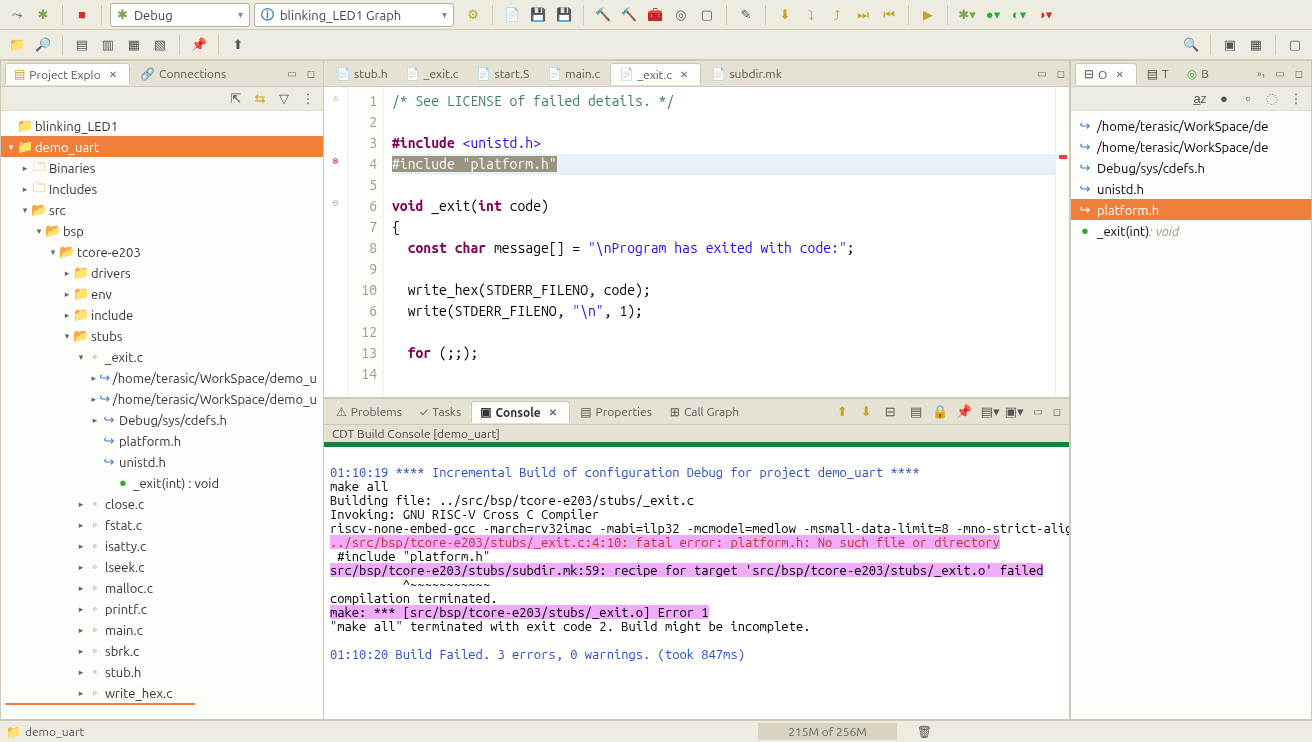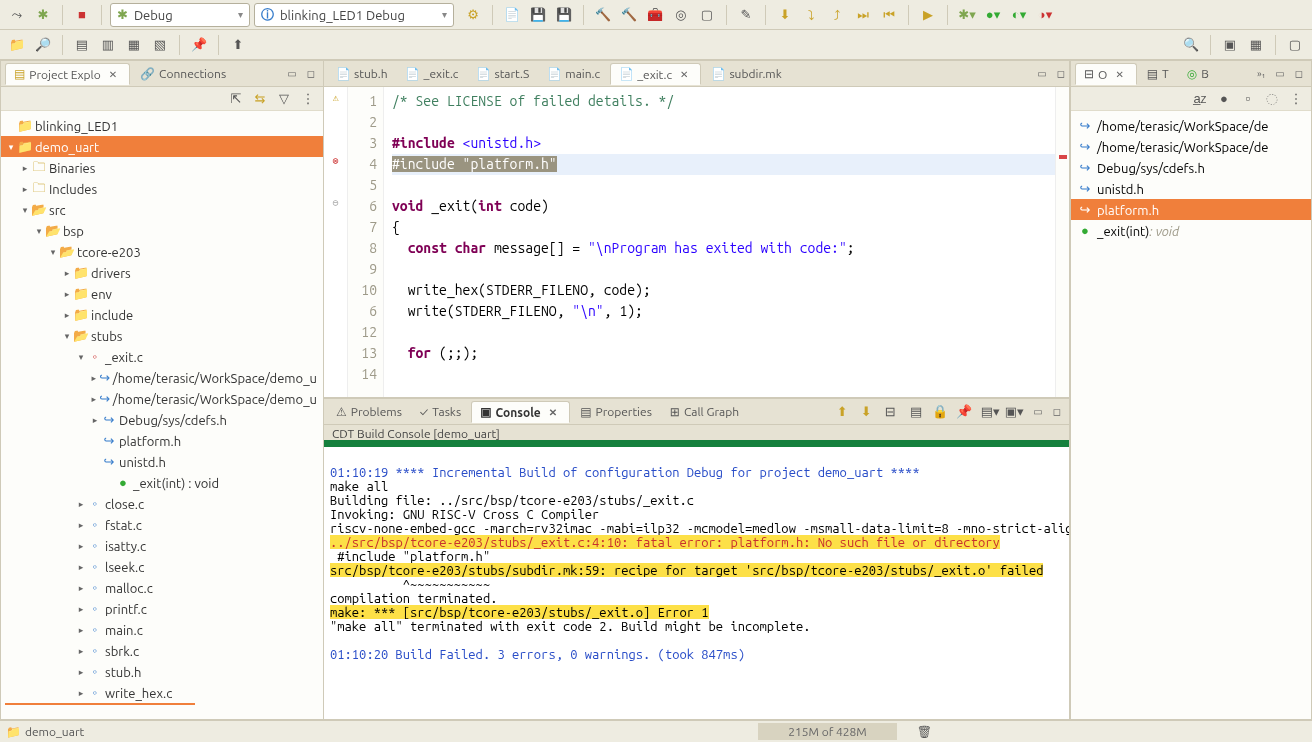--- a/index.html
+++ b/index.html
@@ -88,25 +88,25 @@
 .inc{color:#2a00ff;}
 .ov-ruler{width:14px; background:#fdfdfa; border-left:1px solid #eee; position:relative;}
 .ov-ruler .err-mark{position:absolute; right:2px; top:68px; width:8px; height:4px; background:#d94547;}
 
 
 .console-area{border-top:1px solid #cfcab8;}
 .ctabs{height:26px; display:flex; align-items:center; background:#e6e2d3; border-bottom:1px solid #cfcab8; padding:0 4px; gap:2px;}
 .ctab{padding:3px 8px; font-size:12px; color:#555; display:flex; align-items:center; gap:4px;}
 .ctab.active{background:#fdfdfa; border:1px solid #cfcab8; border-bottom:1px solid #fdfdfa; margin-bottom:-1px; border-radius:3px 3px 0 0; font-weight:bold; color:#333;}
 .ctab-right{margin-left:auto; display:flex; gap:2px; align-items:center;}
-.console-header{height:22px; background:#e6e2d3; padding:2px 8px; font-size:12px; color:#444; border-bottom:7px solid #15803d;}
+.console-header{height:22px; background:#e6e2d3; padding:2px 8px; font-size:12px; color:#444; border-bottom:5px solid #15803d;}
 .console-out{flex:1; background:#fff; font-family:"Ubuntu Mono","Consolas",monospace; font-size:13px; padding:4px 6px; overflow:auto; min-height:0; white-space:pre;}
 .console-out .blue{color:#2a4ec8;}
 .console-out .red{color:#c8322d;}
-.console-out .err-bg{background:#fde047;}
+.console-out .err-bg{background:#f0abfc;}
 
 
 .outline-list{padding:4px 0; font-size:13px;}
 .outline-row{display:flex; align-items:center; height:21px; padding-left:6px; white-space:nowrap; overflow:hidden;}
 .outline-row.sel{background:#f07f3b; color:#fff;}
 .outline-row .oic{width:16px; display:inline-flex; justify-content:center; margin-right:4px;}
 .outline-row .sig{color:#9e9a89;font-style:italic;}
 
 
 .status-bar{height:22px; background:#eeece1; border-top:1px solid #cfcab8; display:flex; align-items:center; font-size:12px; color:#555;}
@@ -122,21 +122,21 @@
   <span class="tbtn" style="color:#7fa650">✱</span>
   <span class="sep"></span>
   <span class="tbtn" style="color:#c33">■</span>
   <span class="sep"></span>
   <div class="combo">
       <span class="bug">✱</span>
       <span>Debug</span>
     </div>
   <div class="combo" style="min-width:200px;">
       <span class="lc">ⓘ</span>
-      <span>blinking_LED1 Debug</span>
+      <span>blinking_LED1 Graph</span>
     </div>
   <span class="gear tbtn">⚙</span>
   <span class="sep"></span>
   <span class="tbtn">📄</span>
   <span class="tbtn">💾</span>
   <span class="tbtn">💾</span>
   <span class="sep"></span>
   <span class="tbtn" style="color:#c9a227">🔨</span>
   <span class="tbtn" style="color:#c9a227">🔨</span>
   <span class="tbtn">🧰</span>
@@ -546,16 +546,16 @@
     </div>
   </div>
 
 </div>
 
 <div class="status-bar">
   <div class="sleft">
       <span style="color:#c9a227">📁</span>
       <span>demo_uart</span>
     </div>
-  <div class="smid">215M of 428M</div>
+  <div class="smid">215M of 256M</div>
   <div class="strash">🗑</div>
   <div style="width:360px"></div>
 </div>
 
 </body></html>

